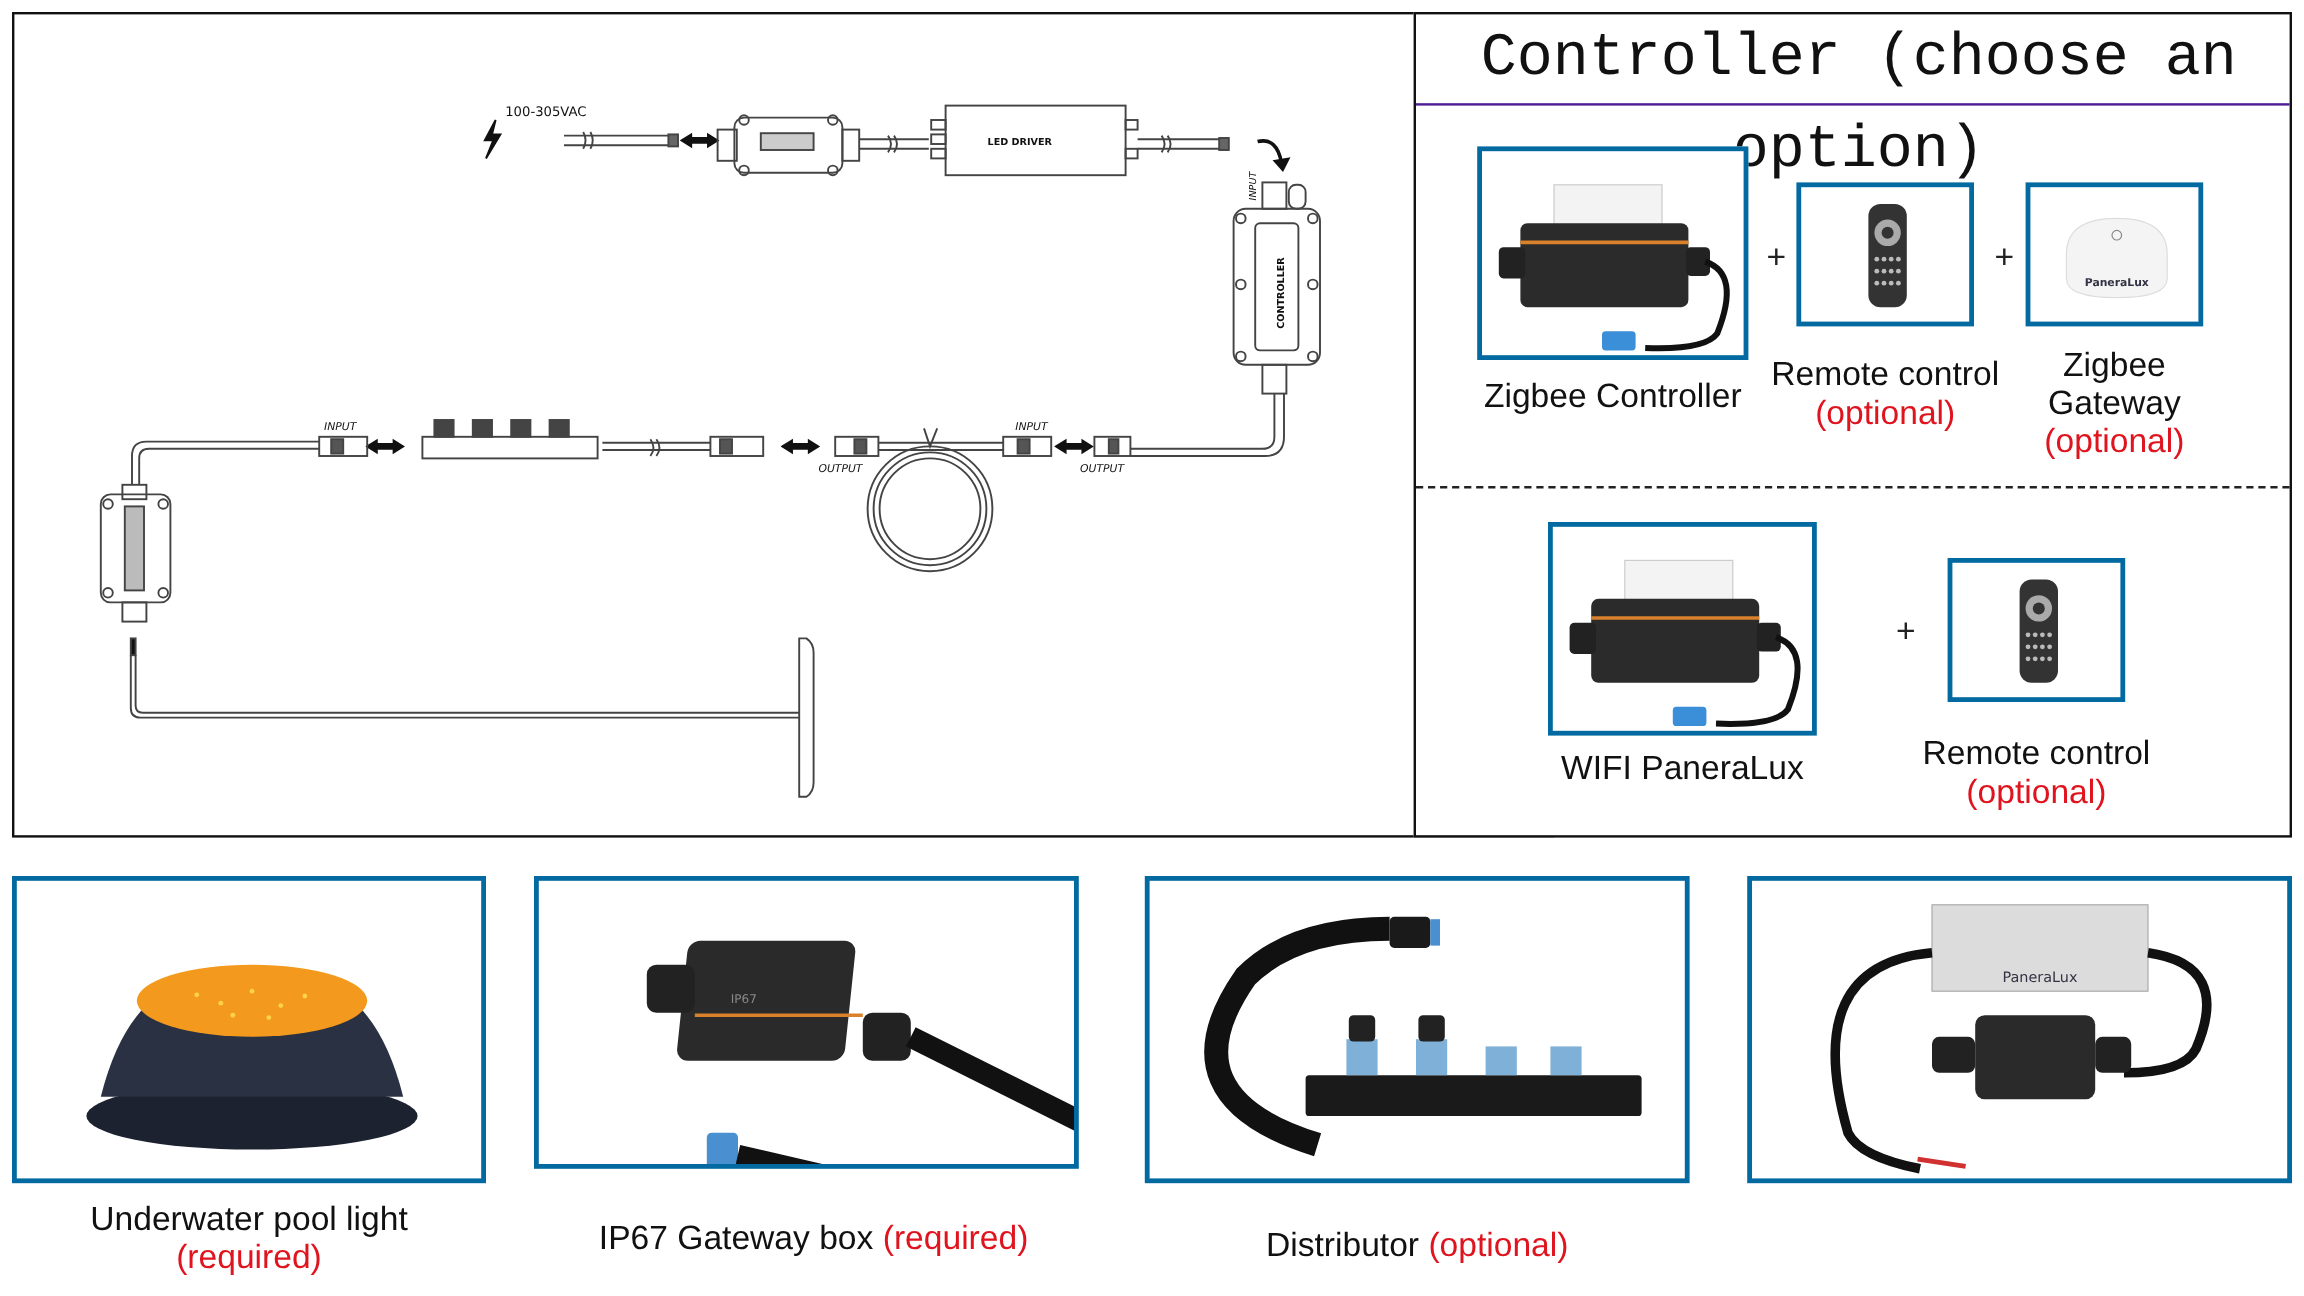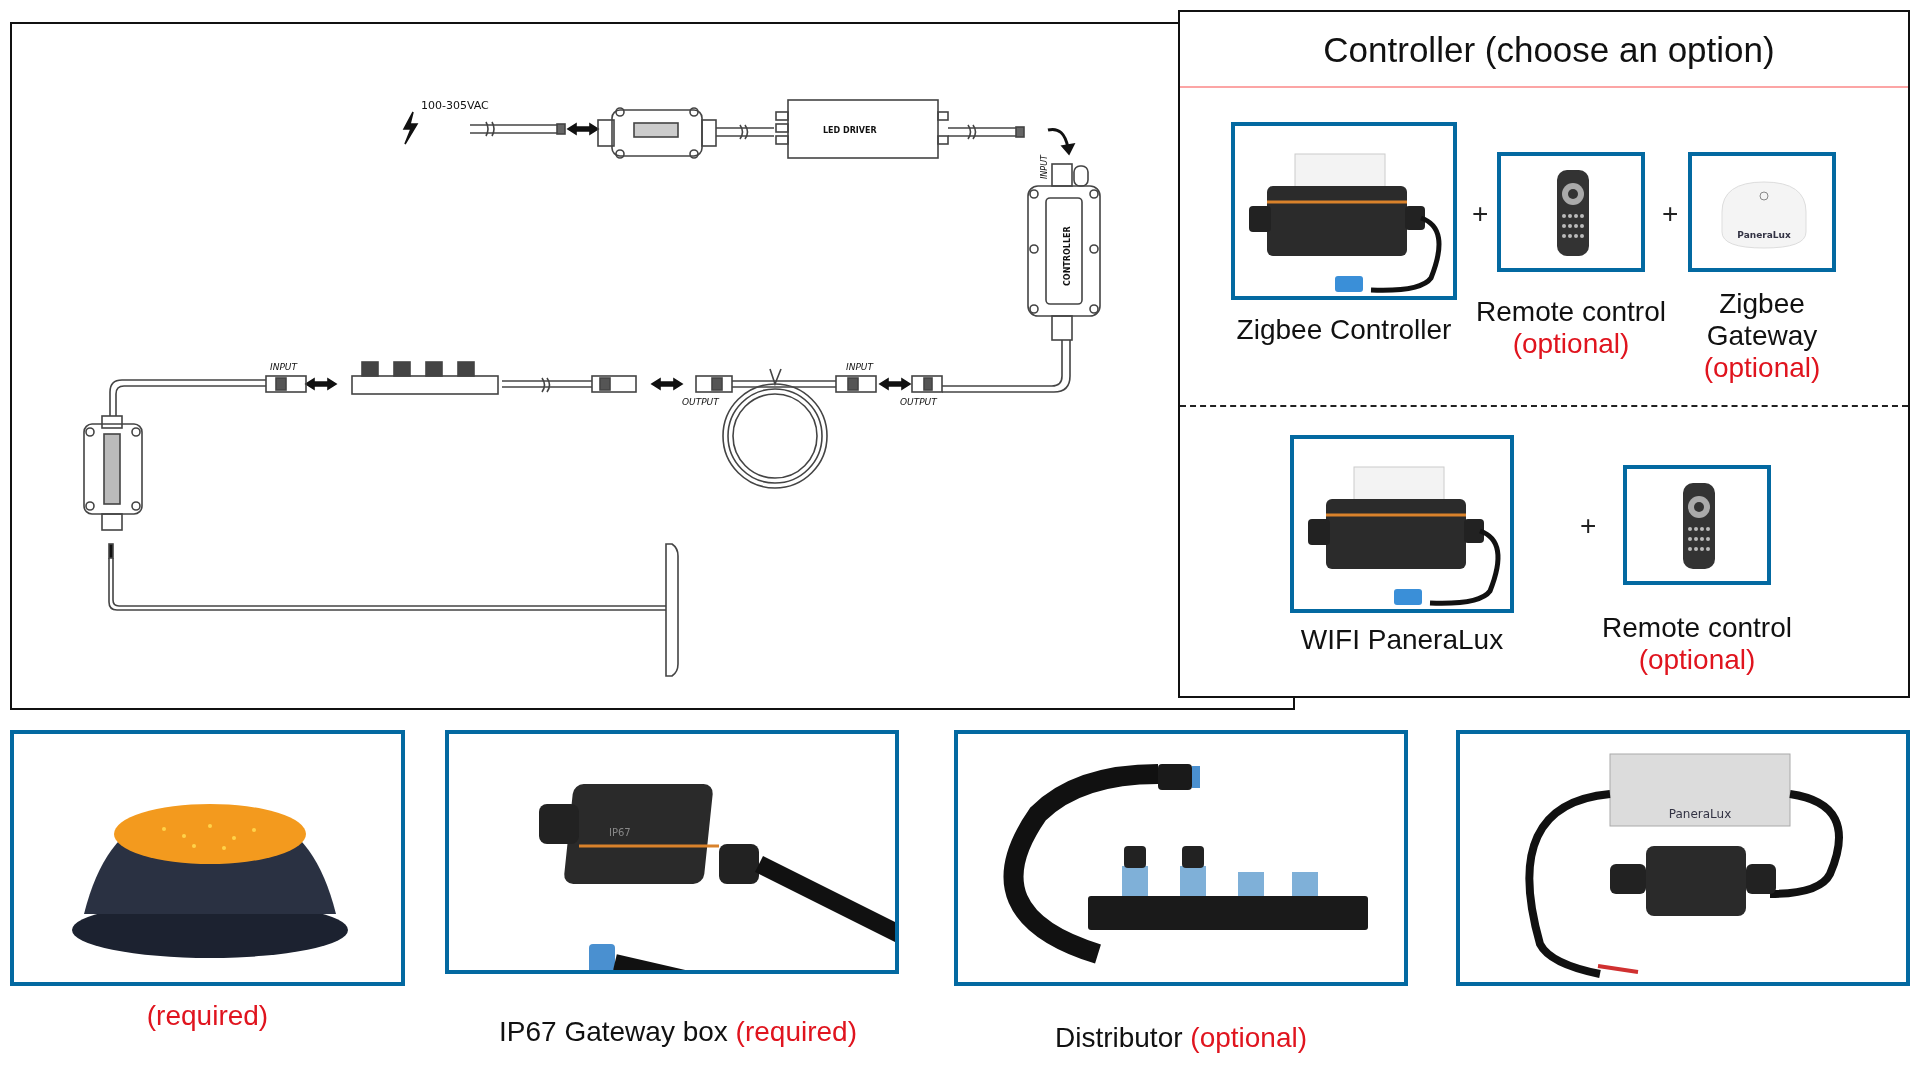--- a/index.html
+++ b/index.html
@@ -2,23 +2,23 @@
 <html><head>
   <meta charset="utf-8">
   <style>
     * { box-sizing: border-box; margin: 0; padding: 0; }
     html, body { width: 1920px; height: 1080px; background: #ffffff; overflow: hidden; }
     body { position: relative; font-family: "Liberation Sans", sans-serif; color: #111; }
     .box { position: absolute; border: 2px solid #111; background: #fff; }
     .label { position: absolute; text-align: center; font-size: 28px; line-height: 32px; color: #111; font-family: "Liberation Sans", sans-serif; }
     .req { color: #e0141e; }
     .plus { position: absolute; font-size: 28px; color: #222; }
-    #diagram-box { left: 10px; top: 10px; width: 1285px; height: 688px; margin-top: 12px; }
+    #diagram-box { left: 10px; top: 10px; width: 1285px; height: 688px; }
     #controller-panel { left: 1178px; top: 10px; width: 732px; height: 688px; }
-    #panel-title { position: absolute; left: 0; top: 0; width: 100%; height: 76px; border-bottom: 2px solid #fca5a5; font-size: 35px; line-height: 76px; text-align: center; padding-left: 10px; }
+    #panel-title { position: absolute; left: 0; top: 0; width: 100%; height: 76px; border-bottom: 2px solid #4c1d95; font-size: 50px; line-height: 76px; text-align: center; padding-left: 10px; font-family: Liberation Mono, monospace; }
     #dash-sep { position: absolute; left: 0; top: 393px; width: 100%; border-top: 2px dashed #222; }
     .thumb { position: absolute; border: 4px solid #0369a1; background: #fff; overflow: hidden; }
     svg text { font-family: "DejaVu Sans", sans-serif; }
   </style>
 </head>
 <body>
 
 <div class="box" id="diagram-box">
   <svg width="1143" height="684" viewBox="0 0 1143 684" style="position:absolute;left:0;top:0">
     <g stroke="#444" fill="none" stroke-width="1.6">
@@ -321,20 +321,21 @@
     <path d="M150 60 q-110 10 -70 150 q10 20 60 30" stroke="#111" stroke-width="8" fill="none"></path>
     <path d="M330 60 q70 10 40 80 q-10 20 -60 20" stroke="#111" stroke-width="8" fill="none"></path>
     <rect x="186" y="112" width="100" height="70" rx="8" fill="#2a2a2a"></rect>
     <rect x="150" y="130" width="36" height="30" rx="6" fill="#222"></rect>
     <rect x="286" y="130" width="30" height="30" rx="6" fill="#222"></rect>
     <path d="M138 232 l40 6" stroke="#d03030" stroke-width="4"></path>
   </svg>
 </div>
 
 <div class="label" style="left:10px;top:1000px;width:395px">
+  <div>Underwater pool light</div>
   <div class="req" style="color: rgb(224, 20, 30);">(required)</div>
 </div>
 <div class="label" style="left:451px;top:1016px;width:454px">
   <span>IP67 Gateway box</span>
   <span class="req" style="color: rgb(224, 20, 30);">(required)</span>
 </div>
 <div class="label" style="left:954px;top:1022px;width:454px">
   <span>Distributor</span>
   <span class="req" style="color: rgb(224, 20, 30);">(optional)</span>
 </div>

